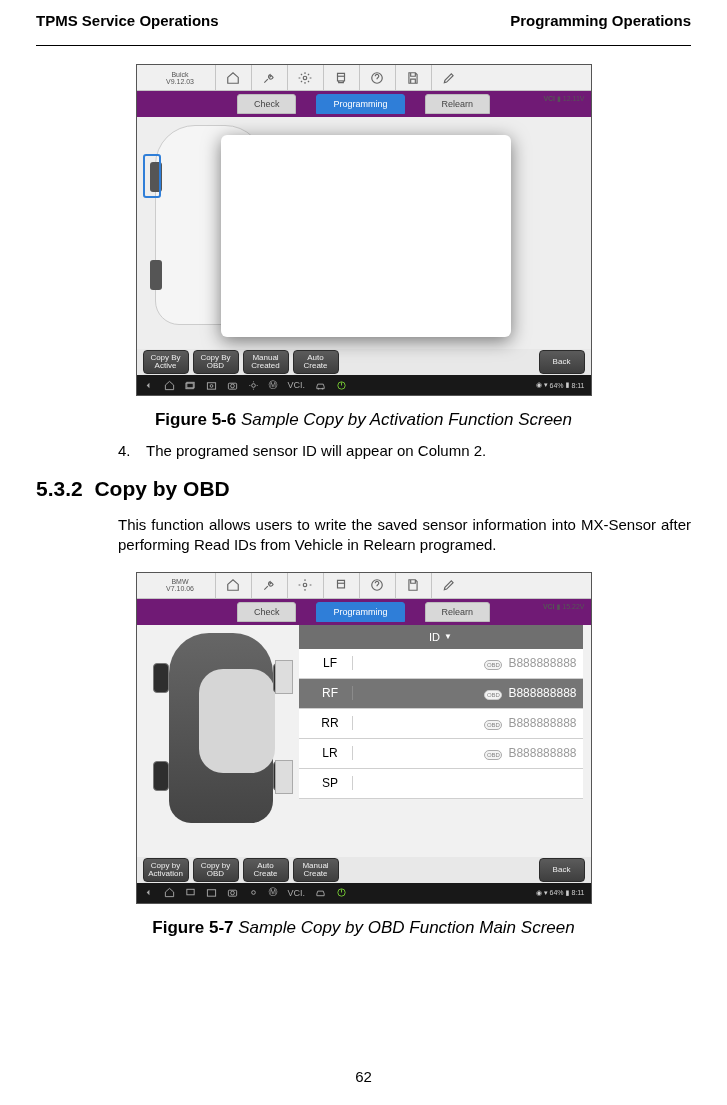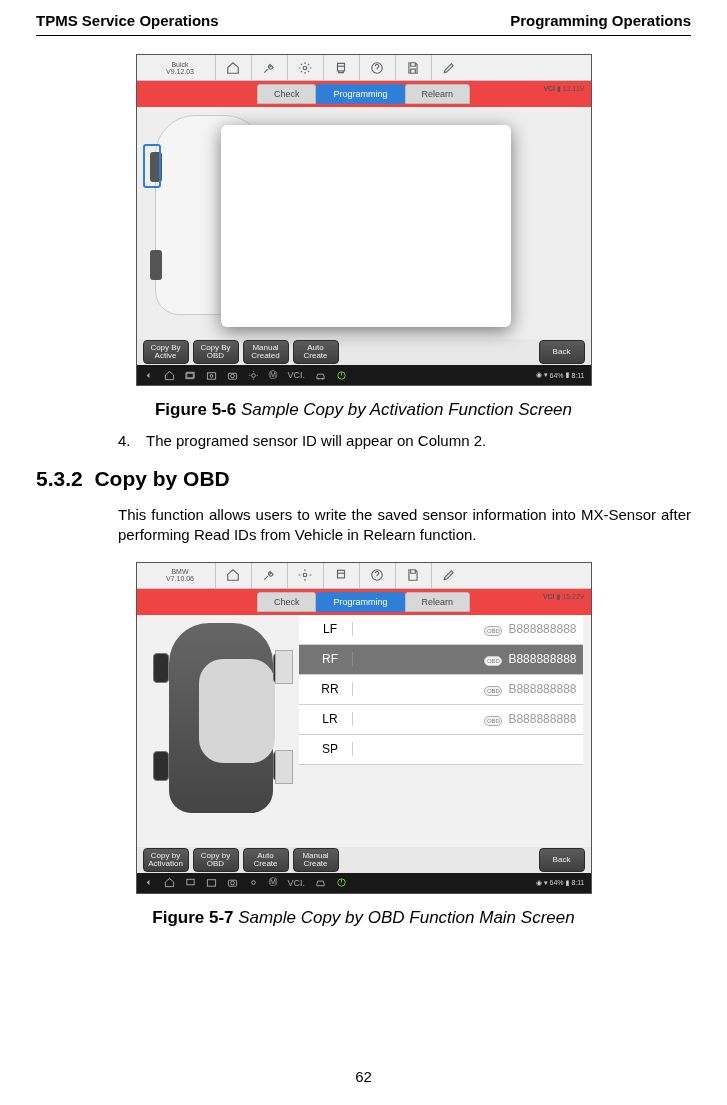--- a/index.html
+++ b/index.html
@@ -11,21 +11,21 @@
       font-size: 14px;
       color: #000;
       position: relative;
       padding: 12px 36px 0 36px;
     }
     .header-row {
       display: flex;
       justify-content: space-between;
       font-weight: bold;
       font-size: 15px;
-      margin-bottom: 6px;
+      margin-bottom: 16px;
       gap: 40px;
     }
     .hr-line { border: none; border-top: 1.5px solid #000; margin-bottom: 18px; }
 
     
     .fig-wrap { text-align: center; margin: 10px 0 10px 0; }
     .fig-border { display: inline-block; border: 1px solid #555; }
     .fig-caption { text-align: center; margin: 12px 0 12px 0; font-size: 17px; }
     .fig-caption b { font-weight: bold; }
     .fig-caption i { font-style: italic; }
@@ -57,21 +57,21 @@
       display: flex; align-items: center; padding: 0 6px; gap: 0;
     }
     .shot-top-left { width: 72px; height: 100%; display:flex; flex-direction:column; justify-content:center; font-size:7px; color:#555; padding-left:3px; }
     .shot-top-icons .icon-btn {
       width: 36px; height: 26px; display:flex; align-items:center; justify-content:center;
       border-left: 1px solid #c5c5c5; color:#666;
     }
     .shot-top-icons .icon-btn svg { width: 14px; height: 14px; }
     .shot-tab-row {
       position:absolute; top:26px; left:0; right:0; height:26px;
-      background:#ef4444; display:flex; align-items:center; justify-content:center; gap:0; font-size:9px;
+      background:#701a75; display:flex; align-items:center; justify-content:center; gap:20px; font-size:9px;
     }
     .shot-tab { padding: 4px 16px; background:#d8d8d8; border:1px solid #bcbcbc; border-radius:3px 3px 0 0; color:#444; }
     .shot-tab.active { background:#2f7ed8; color:#fff; border-color:#2f7ed8; }
     .vci-label { position:absolute; right:6px; top:30px; font-size:7px; color:#555;}
     .sub-header { position:absolute; left:4px; top:30px; font-size:8px; color:#444; }
 
     .shot-body { position:absolute; top:52px; left:0; right:0; bottom:46px; background:#eee; }
     .car-shape1 {
       position:absolute; left:18px; top:8px; width:110px; height:200px;
       background:#f5f5f5; border:1px solid #ccc; border-radius:40px 40px 24px 24px;
@@ -297,21 +297,21 @@
 
 <div class="list-item">
   <div class="list-num">4.</div>
   <div class="list-text">The programed sensor ID will appear on Column 2.</div>
 </div>
 
 <div class="sec-head">
   <span>5.3.2</span>&nbsp;&nbsp;<span>Copy by OBD</span>
 </div>
 <div class="para">
-  <span>This function allows users to write the saved sensor information into MX-Sensor after performing </span><b>Read IDs from Vehicle</b><span> in </span><b>Relearn</b><span> function.</span>
+  <span>This function allows users to write the saved sensor information into MX-Sensor after performing </span><b>Read IDs from Vehicle</b><span> in </span><b>Relearn</b><span> programed.</span>
 </div>
 
 <div class="fig-wrap">
   <div class="fig-border">
     <div class="shot shot2">
 
       <div class="shot-top-icons">
         <div class="shot-top-left">
           <span>BMW</span>
           <span>V7.10.06</span>
@@ -371,20 +371,24 @@
               <div class="roof"></div>
             </div>
           <div class="wheel2 lf"></div>
           <div class="wheel2 rf"></div>
           <div class="wheel2 lr"></div>
           <div class="wheel2 rr"></div>
           <div class="gy-box a"></div>
           <div class="gy-box b"></div>
         </div>
         <div class="id-table">
+          <div class="id-head">
+            <span>ID</span>
+              <span class="tri">▼</span>
+          </div>
           <div id="rows-holder">
               <div class="id-row">
                 <div class="pos">LF</div>
                 <div class="idcell">
                   <div class="pill">OBD</div>
                   <div class="idv">B888888888</div>
                 </div>
               </div>
               <div class="id-row sel">
                 <div class="pos">RF</div>

